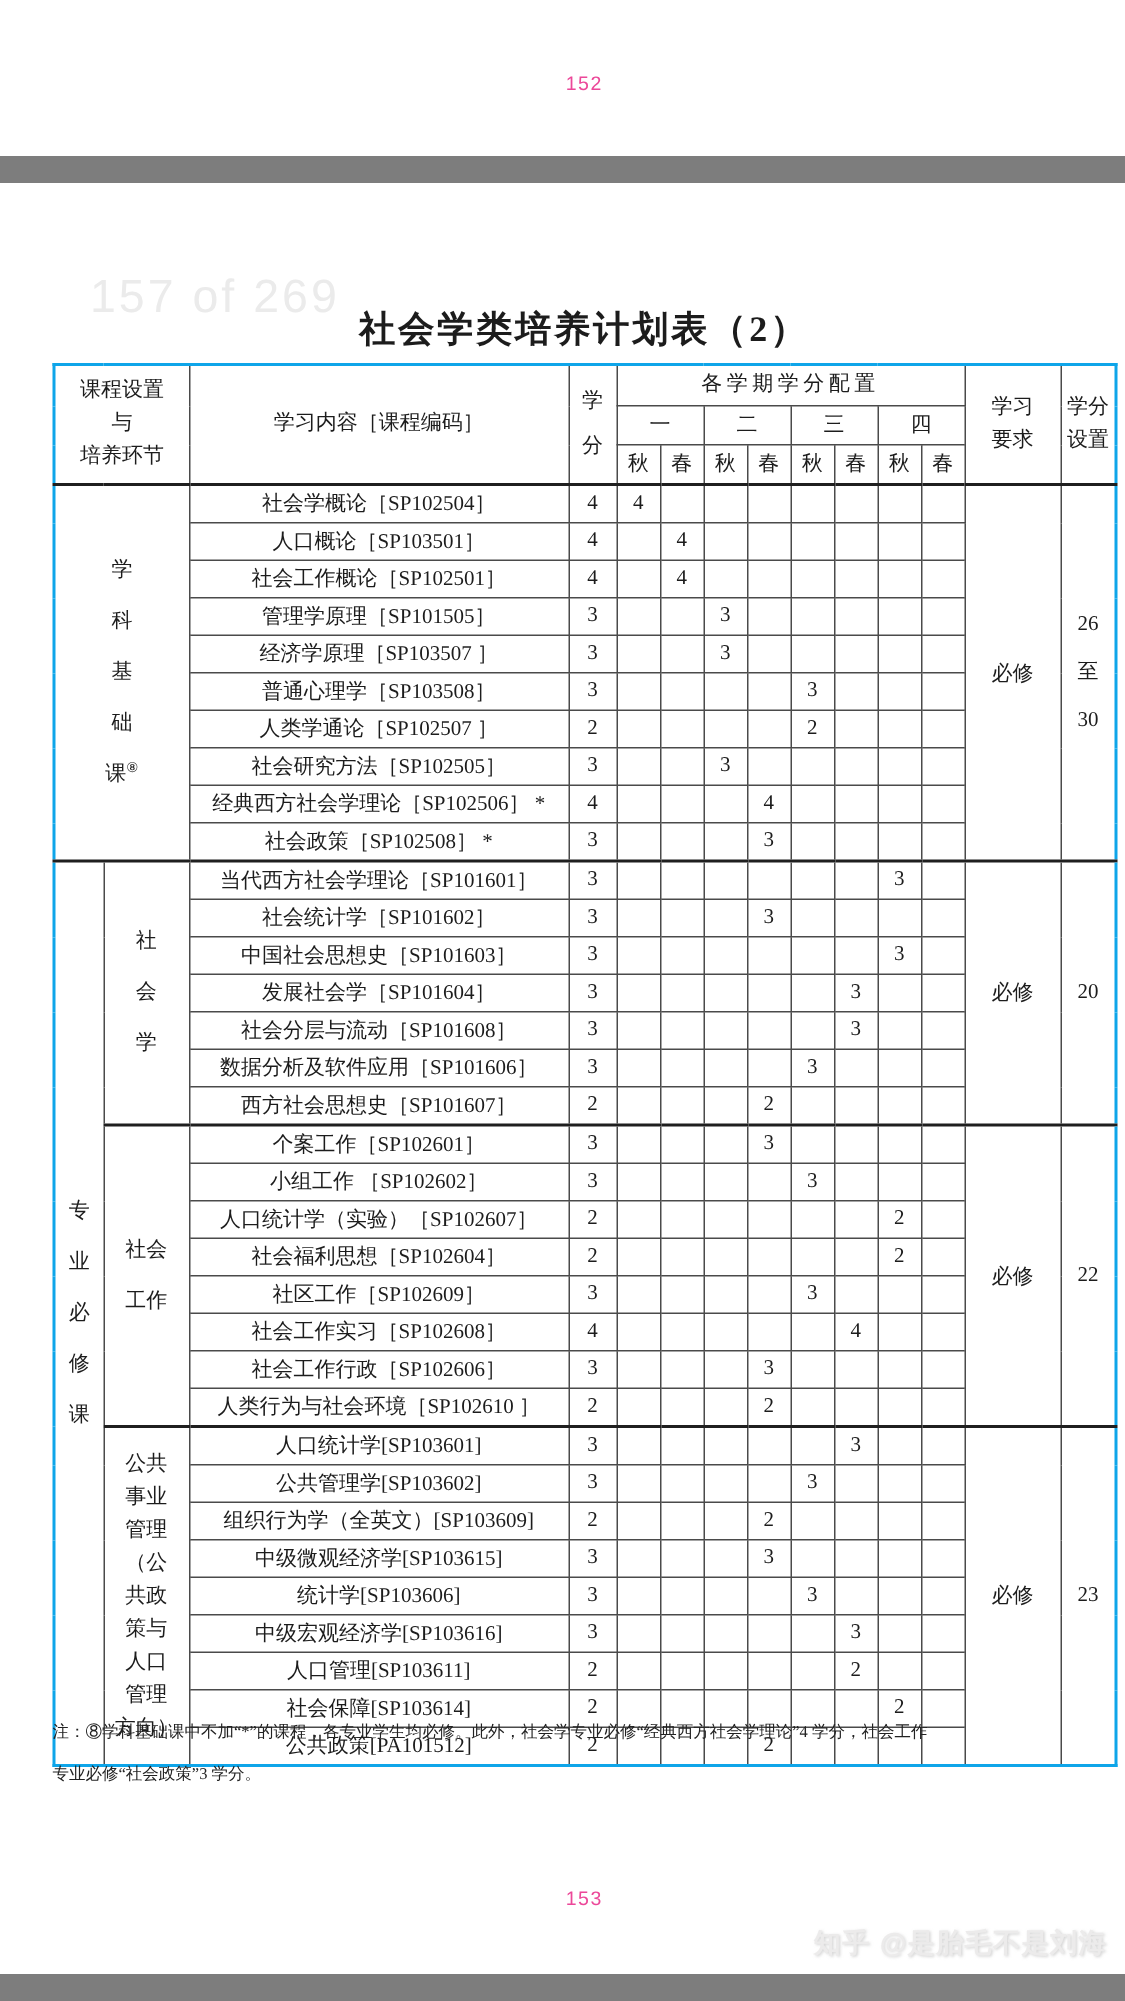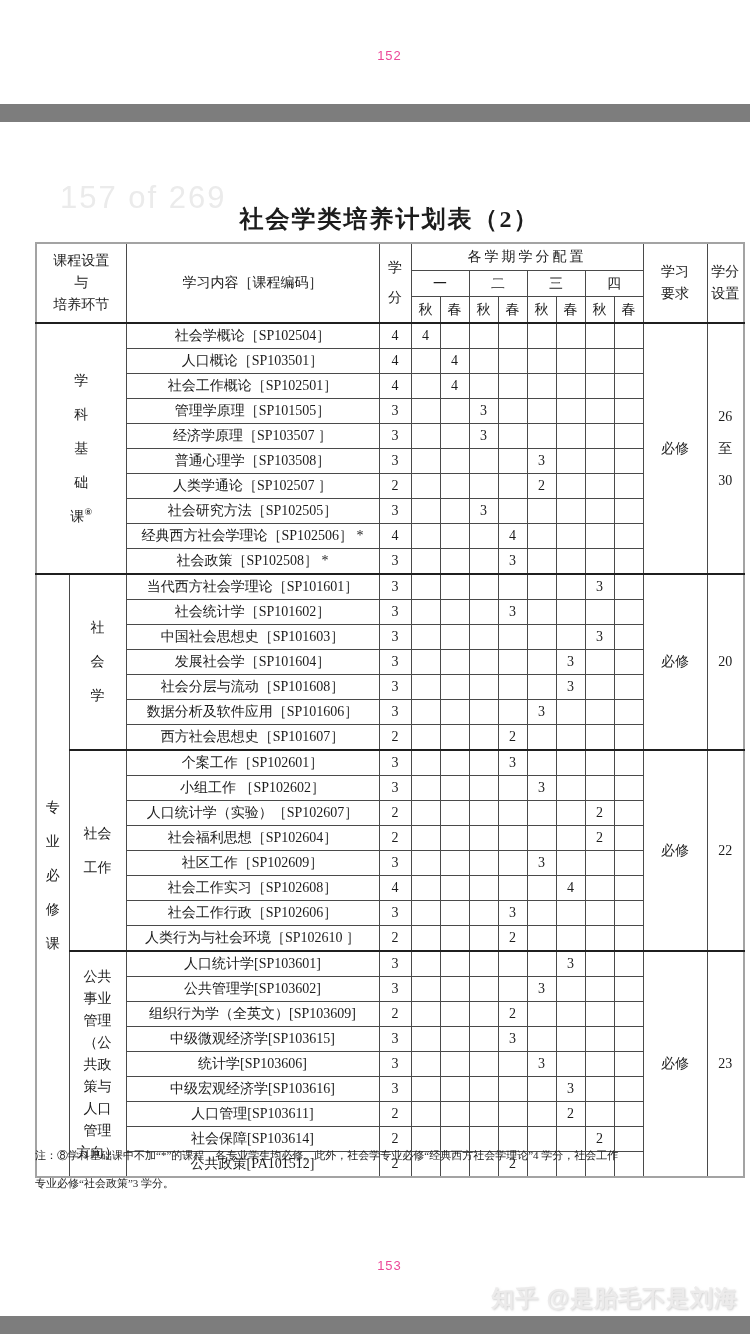--- a/index.html
+++ b/index.html
@@ -13,21 +13,21 @@
   .bar{position:absolute;left:0;width:750px;height:18px;background:#7d7d7d;}
   .bar.top-bar{top:104px;}
   .bar.bottom-bar{top:1316px;}
   .scanmark{position:absolute;left:60px;top:180px;
             font-family:"Liberation Sans","DejaVu Sans",sans-serif;
             font-size:31px;color:#ebebeb;letter-spacing:2px;}
   .title{position:absolute;left:35px;top:203px;width:709px;margin:0;text-align:center;
          font-size:24px;font-weight:bold;letter-spacing:2px;}
   table.cur{position:absolute;left:35px;top:242px;width:709px;
             border-collapse:collapse;table-layout:fixed;
-            border:2px solid #a3a3a3;}
+            border:2px solid #0ea5e9;}
   table.cur th, table.cur td{border:1px solid #4a4a4a;padding:0;
             font-size:14px;font-weight:normal;text-align:center;vertical-align:middle;
             overflow:hidden;}
   thead th{line-height:22px;}
   th.hsp{height:26px;letter-spacing:3px;}
   tr.yr th{height:25px;}
   tr.tm th{height:25px;}
   th.lh30{line-height:30px;}
   thead tr.tm th, thead th[rowspan="3"]{border-bottom:2px solid #1f1f1f;}
   tbody td{height:24px;}
@@ -38,21 +38,21 @@
   .stack.g34{gap:14px;}
   .stack.g22{gap:1px;}
   .stack .cat-line{line-height:20px;white-space:nowrap;}
   .stack.g22 .cat-line{line-height:21px;}
   sup.mark{font-size:9px;vertical-align:super;line-height:0;}
   td.set{line-height:32px;}
   .note{position:absolute;left:35px;top:1141px;width:712px;
         font-size:11px;line-height:28px;white-space:nowrap;color:#222;}
   .sitemark{position:absolute;right:12px;top:1283px;z-index:2;
             font-family:"Liberation Sans","DejaVu Sans",sans-serif;
-            font-size:23px;font-weight:600;letter-spacing:1px;color:#ecebeb;
+            font-size:18px;font-weight:600;letter-spacing:1px;color:#ecebeb;
             text-shadow:1px 1px 2px rgba(175,175,175,0.55);}
 </style>
 </head>
 <body>
 
 <div class="page">
 
   <div class="pagenum top">152</div>
 
   <div class="bar top-bar"></div>

